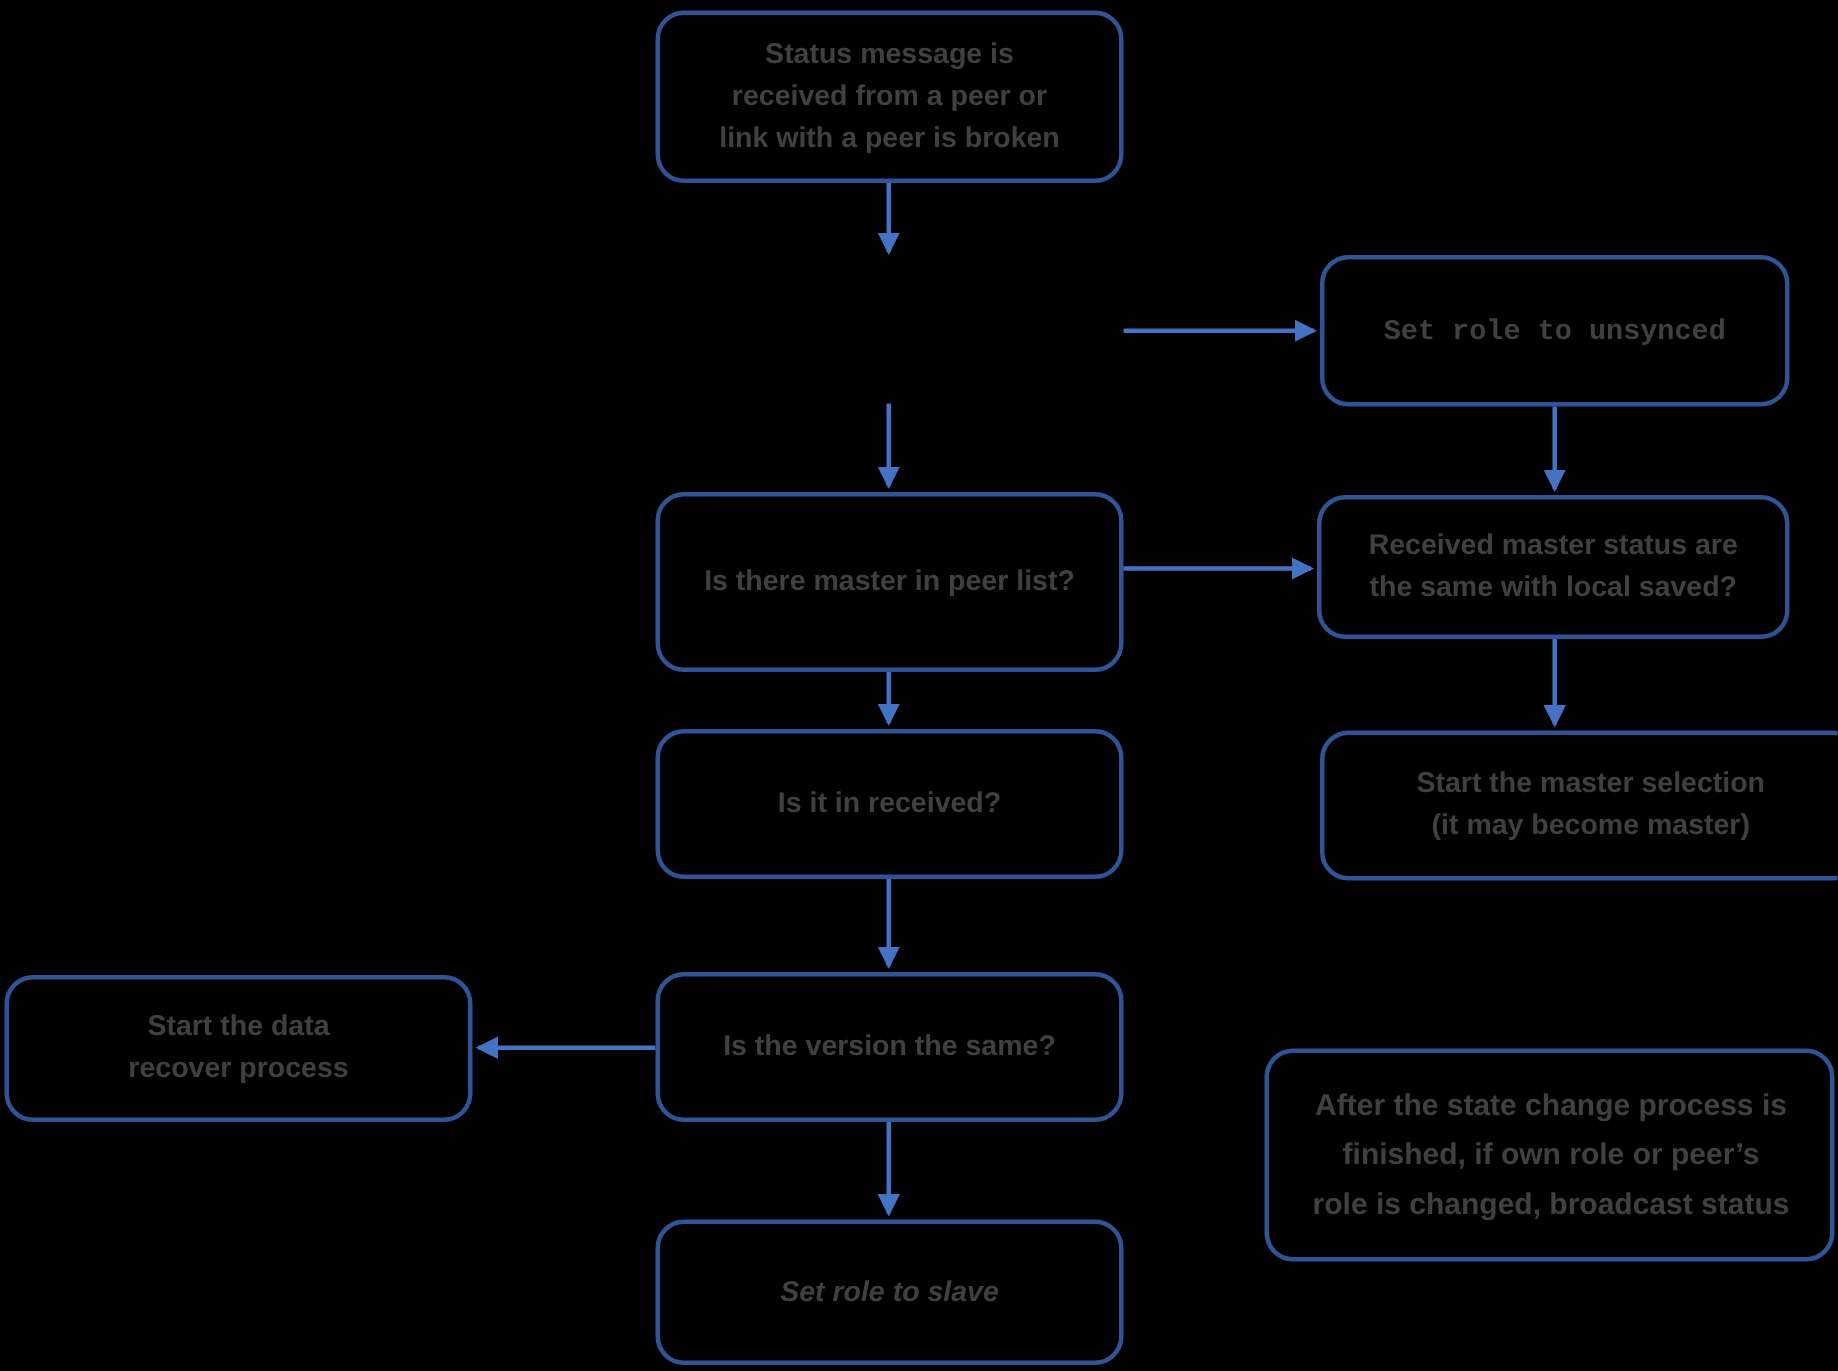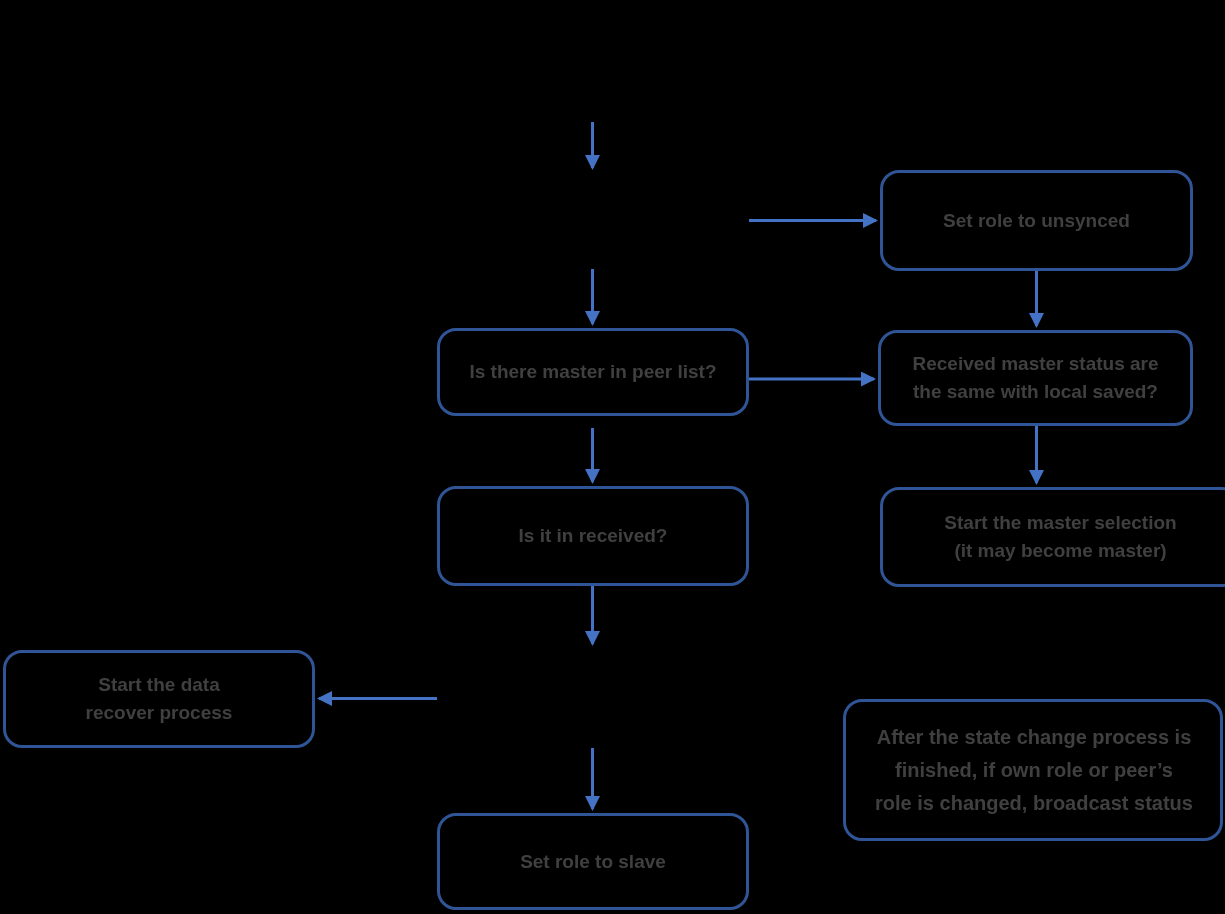--- a/index.html
+++ b/index.html
@@ -34,28 +34,28 @@
     white-space: pre-line;
     padding: 4px 10px;
   }
   .node.note {
     font-size: 20px;
     line-height: 33px;
   }
   
   .n-status    { left: 437px; top: 7px;   width: 312px; height: 115px; }
   .n-peers     { left: 437px; top: 172px; width: 312px; height: 97px;  }
-  .n-master    { left: 437px; top: 328px; width: 312px; height: 88px; text-align: center; }
+  .n-master    { left: 437px; top: 328px; width: 312px; height: 120px; text-align: center; }
   .n-unsynced  { left: 437px; top: 486px; width: 312px; height: 100px; }
   .n-version   { left: 437px; top: 648px; width: 312px; height: 100px; }
-  .n-slave     { left: 437px; top: 813px; width: 312px; height: 97px;  }
+  .n-slave     { left: 437px; top: 813px; width: 312px; height: 97px; font-style: italic;  }
   
   .n-recover   { left: 3px;   top: 650px; width: 312px; height: 98px;  }
   
-  .n-setrole   { left: 880px; top: 170px; width: 313px; height: 101px; }
+  .n-setrole   { left: 880px; top: 170px; width: 313px; height: 101px; font-family: Liberation Mono, monospace; }
   .n-received  { left: 878px; top: 330px; width: 315px; height: 96px;  }
   .n-selection { left: 880px; top: 487px; width: 361px; height: 100px; }
   .n-note      { left: 843px; top: 699px; width: 380px; height: 142px; padding-left: 12px; }
 
   svg.arrows {
     position: absolute;
     left: 0; top: 0;
     width: 1225px;
     height: 914px;
     pointer-events: none;
@@ -81,27 +81,31 @@
     <line x1="592.5" y1="269" x2="592.5" y2="324" marker-end="url(#arrowhead)"></line>
     <line x1="1036.5" y1="271" x2="1036.5" y2="326" marker-end="url(#arrowhead)"></line>
     <line x1="749" y1="379" x2="874" y2="379" marker-end="url(#arrowhead)"></line>
     <line x1="592.5" y1="428" x2="592.5" y2="482" marker-end="url(#arrowhead)"></line>
     <line x1="1036.5" y1="426" x2="1036.5" y2="483" marker-end="url(#arrowhead)"></line>
     <line x1="592.5" y1="586" x2="592.5" y2="644" marker-end="url(#arrowhead)"></line>
     <line x1="437" y1="698.5" x2="319" y2="698.5" marker-end="url(#arrowhead)"></line>
     <line x1="592.5" y1="748" x2="592.5" y2="809" marker-end="url(#arrowhead)"></line>
   </svg>
 
+  <div class="node n-status">Status message is
+received from a peer or
+link with a peer is broken</div>
   <div class="node n-setrole">Set role to unsynced</div>
   <div class="node n-master">Is there master in peer list?</div>
   <div class="node n-received">Received master status are
 the same with local saved?</div>
   <div class="node n-unsynced">Is it in received?</div>
   <div class="node n-selection">Start the master selection
 (it may become master)</div>
+  <div class="node n-version">Is the version the same?</div>
   <div class="node n-recover">Start the data
 recover process</div>
   <div class="node n-slave">Set role to slave</div>
   <div class="node n-note note">After the state change process is
 finished, if own role or peer’s
 role is changed, broadcast status</div>
 
 </div>
 
 </body></html>

